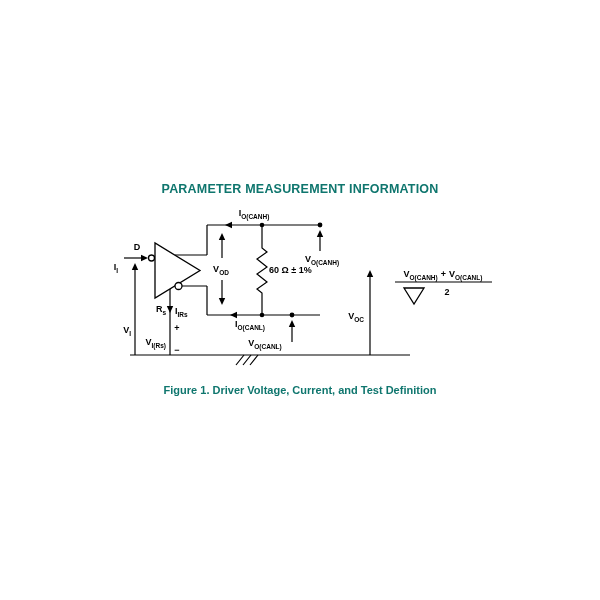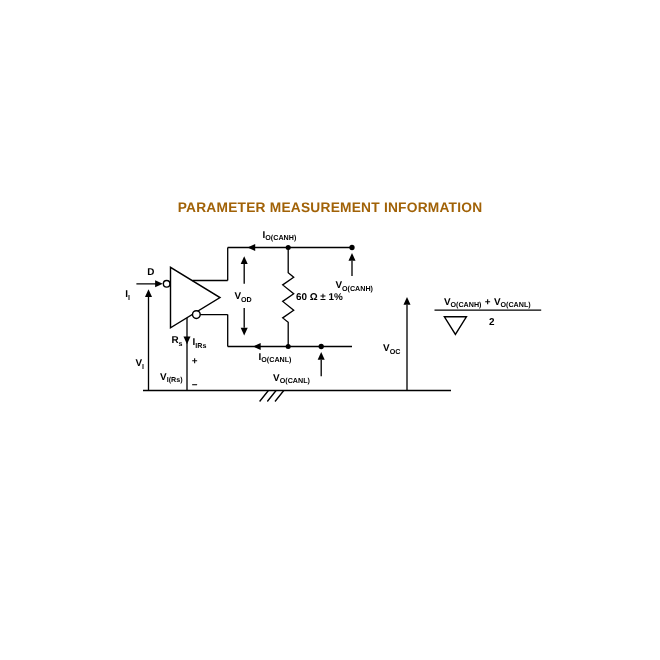--- a/index.html
+++ b/index.html
@@ -1,19 +1,19 @@
 <!DOCTYPE html>
 <html><head>
 <meta charset="utf-8">
 <style>
   html,body{margin:0;padding:0;}
   .page{
     width:600px;height:600px;position:relative;
     background:#ffffff;overflow:hidden;
-    font-family:"Liberation Sans",sans-serif;color:#a16207;
+    font-family:"Liberation Sans",sans-serif;color:#0f766e;
   }
   .title{
     position:absolute;top:182px;left:0;right:0;
     text-align:center;font-size:12.5px;font-weight:bold;letter-spacing:.2px;
   }
   .caption{
     position:absolute;top:384px;left:0;right:0;
     text-align:center;font-size:11px;font-weight:bold;
   }
   svg.circuit{position:absolute;left:95px;top:203px;}
@@ -110,14 +110,15 @@
 
     <text class="lbl mid" x="170" y="143"><tspan>V</tspan><tspan class="sub" dy="2.5">O(CANL)</tspan></text>
 
     <text class="lbl end" x="269" y="116"><tspan>V</tspan><tspan class="sub" dy="2.5">OC</tspan></text>
 
     <text class="lbl mid" x="348" y="74"><tspan>V</tspan><tspan class="sub" dy="2.5">O(CANH)</tspan><tspan dy="-2.5" dx="3">+</tspan><tspan dx="3">V</tspan><tspan class="sub" dy="2.5">O(CANL)</tspan></text>
 
     <text class="lbl mid" x="352" y="92">2</text>
   </svg>
 
+  <div class="caption">Figure 1. Driver Voltage, Current, and Test Definition</div>
 
 </div>
 
 </body></html>

